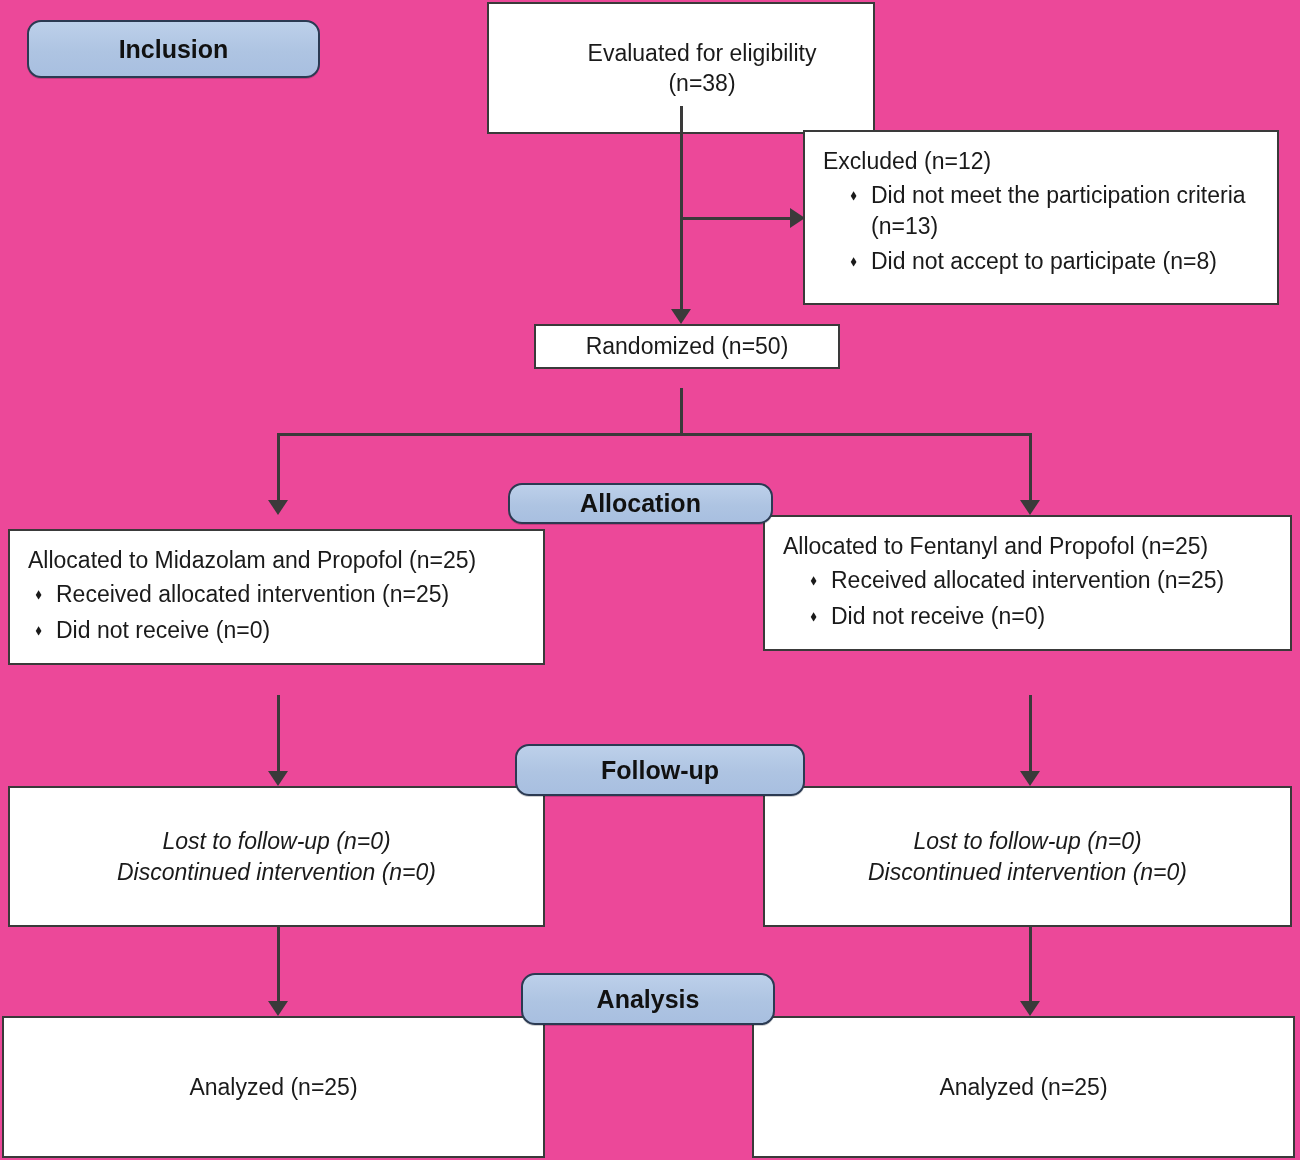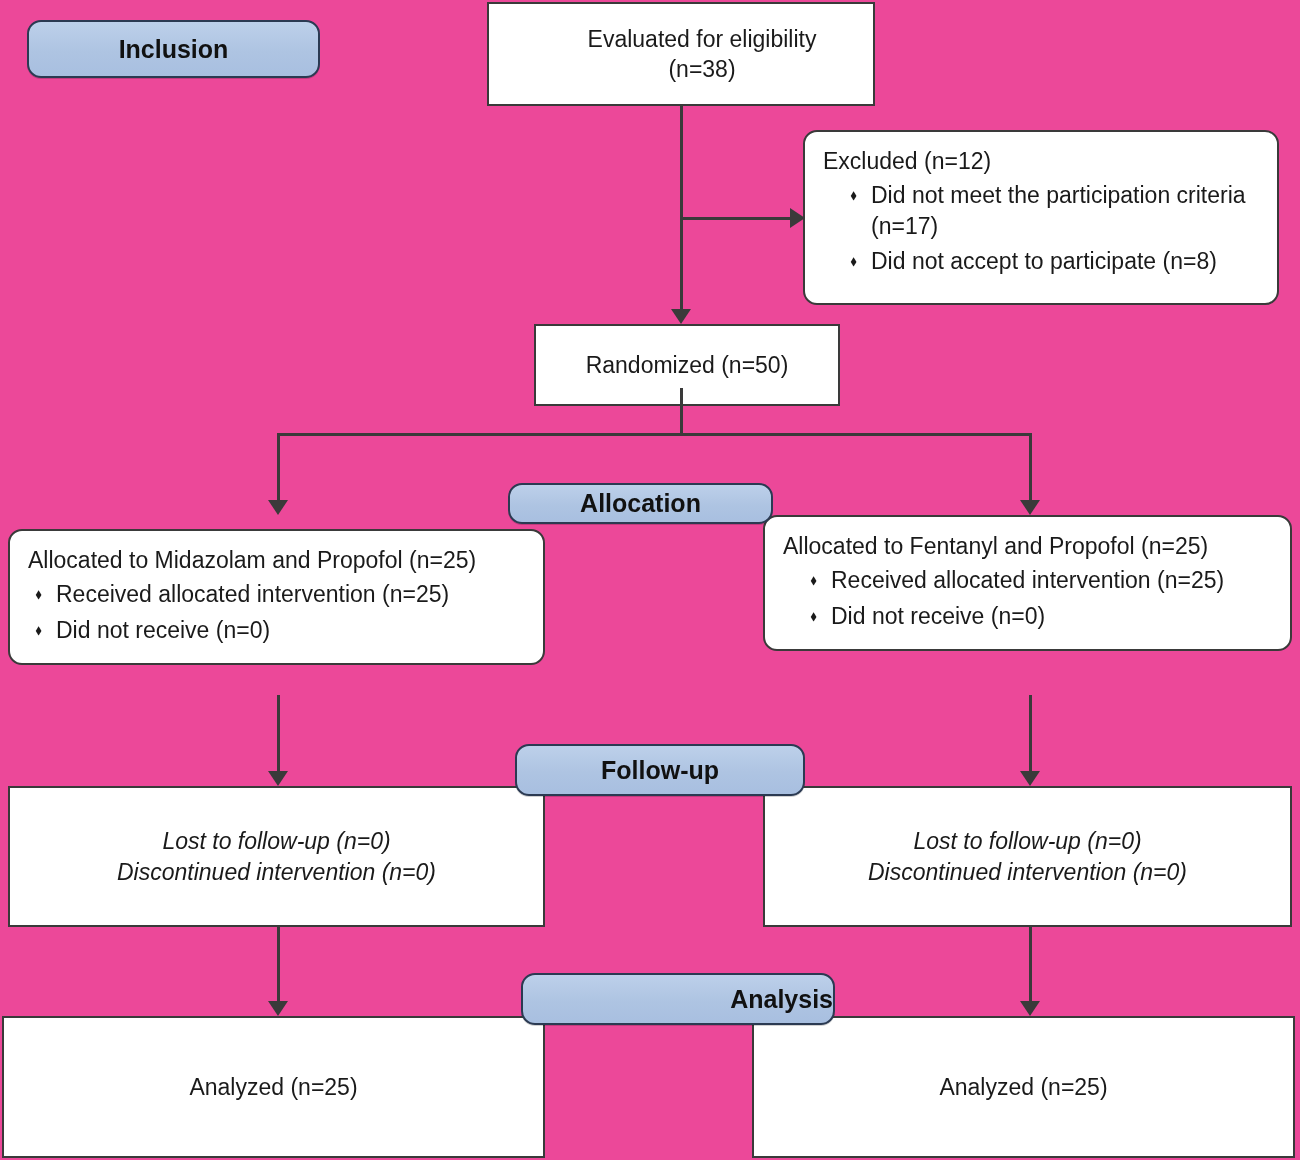--- a/index.html
+++ b/index.html
@@ -25,21 +25,20 @@
     line-height: 1.32;
   }
   .box.center {
     display: flex;
     align-items: center;
     justify-content: center;
     text-align: center;
   }
   .box.pad {
     padding: 14px 12px 10px 18px;
-    border-radius: 14px;
   }
   .banner {
     position: absolute;
     box-sizing: border-box;
     border: 2px solid #2b3a52;
     border-radius: 14px;
     background: linear-gradient(180deg, #bdd0ea 0%, #aec4e2 55%, #a8bfe0 100%);
     color: #111111;
     font-size: 25px;
     font-weight: bold;
@@ -101,42 +100,42 @@
 </style>
 </head>
 <body>
 
 <div id="canvas">
 
   <div class="banner" style="left:27px; top:20px; width:293px; height:58px;">
     <span>Inclusion</span>
   </div>
 
-  <div class="box center" style="left:487px; top:2px; width:388px; height:104px;padding-left:42px;">
+  <div class="box center" style="left:487px; top:2px; width:388px; height:132px;padding-left:42px;">
     <div>
       <span class="title-line">Evaluated for eligibility</span>
       <span class="title-line">(n=38)</span>
     </div>
   </div>
 
   <div class="line-v" style="left:680px; top:106px; height:203px;"></div>
   <div class="arrow-down" style="left:671px; top:309px;"></div>
 
   <div class="line-h" style="left:680px; top:217px; width:110px;"></div>
   <div class="arrow-right" style="left:790px; top:208px;"></div>
 
   <div class="box pad" style="left:803px; top:130px; width:476px; height:175px;">
     <span class="title-line">Excluded (n=12)</span>
     <ul class="bul">
-      <li>Did not meet the participation criteria (n=17)</li>
+      <li>Did not meet the participation criteria (n=13)</li>
       <li>Did not accept to participate (n=8)</li>
     </ul>
   </div>
 
-  <div class="box center" style="left:534px; top:324px; width:306px; height:82px;">
+  <div class="box center" style="left:534px; top:324px; width:306px; height:45px;">
     <span>Randomized (n=50)</span>
   </div>
 
   <div class="line-v" style="left:680px; top:388px; height:46px;"></div>
   <div class="line-h" style="left:277px; top:433px; width:755px;"></div>
   <div class="line-v" style="left:277px; top:433px; height:67px;"></div>
   <div class="arrow-down" style="left:268px; top:500px;"></div>
   <div class="line-v" style="left:1029px; top:433px; height:67px;"></div>
   <div class="arrow-down" style="left:1020px; top:500px;"></div>
 
@@ -183,21 +182,21 @@
       <span class="gap"></span>
       <span class="stack-line">Discontinued intervention (n=0)</span>
     </div>
   </div>
 
   <div class="line-v" style="left:277px; top:927px; height:74px;"></div>
   <div class="arrow-down" style="left:268px; top:1001px;"></div>
   <div class="line-v" style="left:1029px; top:927px; height:74px;"></div>
   <div class="arrow-down" style="left:1020px; top:1001px;"></div>
 
-  <div class="banner" style="left:521px; top:973px; width:314px; height:52px;justify-content:flex-end;">
+  <div class="banner" style="left:521px; top:973px; width:254px; height:52px;">
     <span>Analysis</span>
   </div>
 
   <div class="box center" style="left:2px; top:1016px; width:543px; height:142px;">
     <span>Analyzed (n=25)</span>
   </div>
 
   <div class="box center" style="left:752px; top:1016px; width:543px; height:142px;">
     <span>Analyzed (n=25)</span>
   </div>

